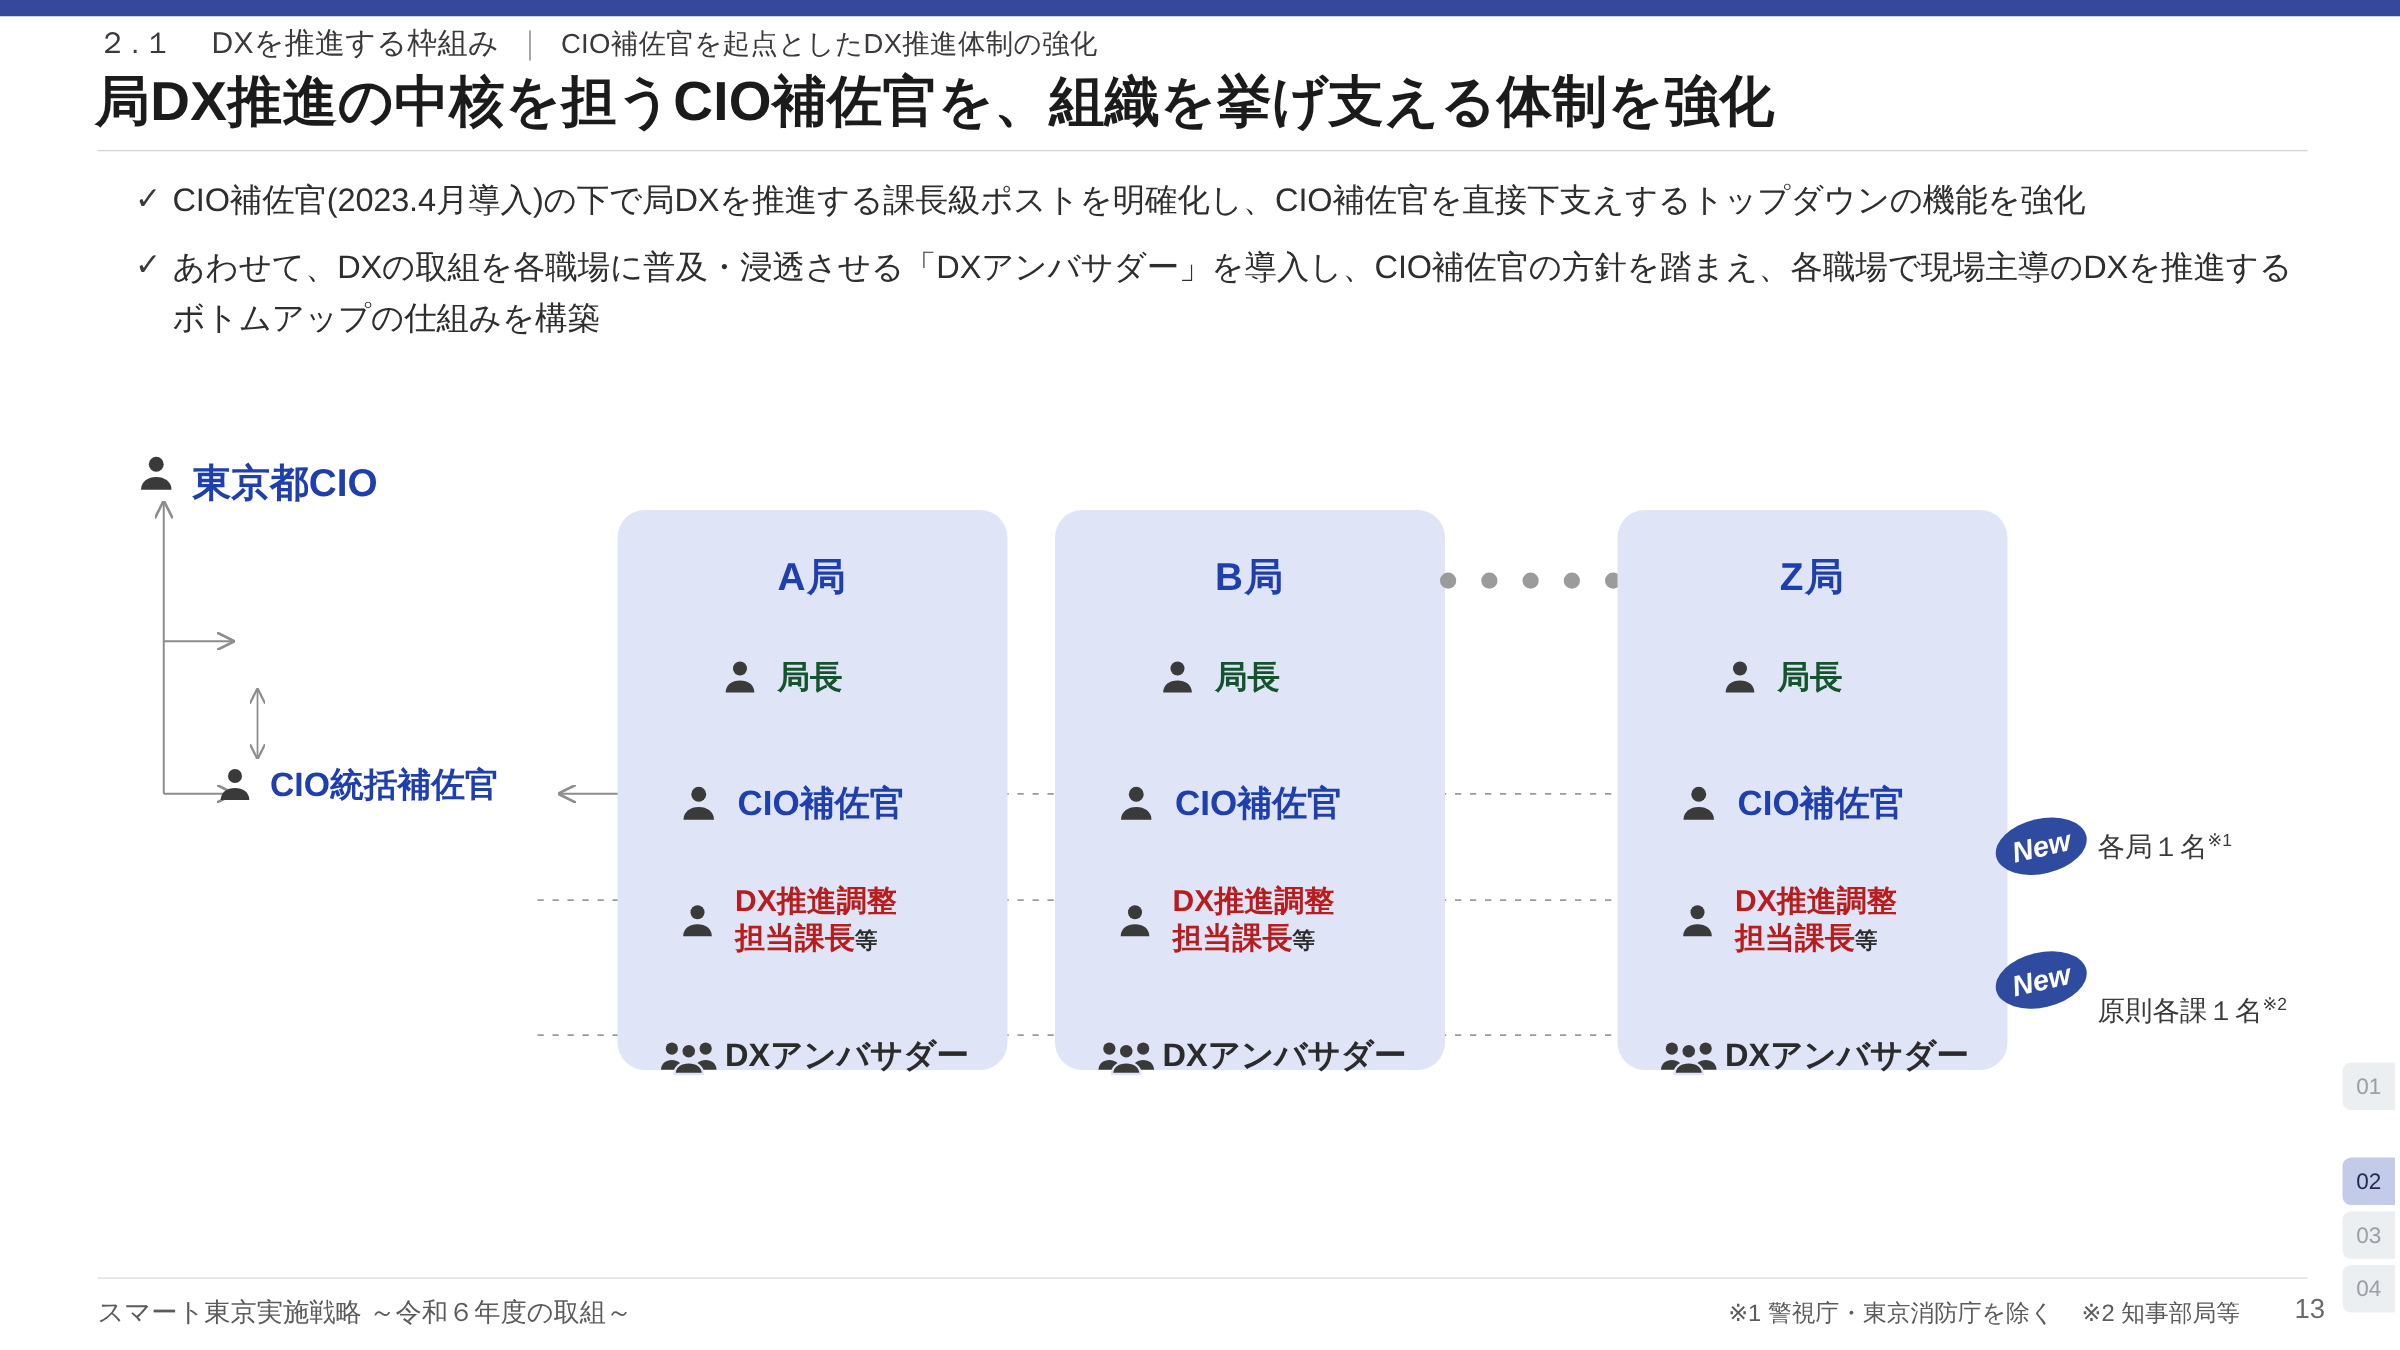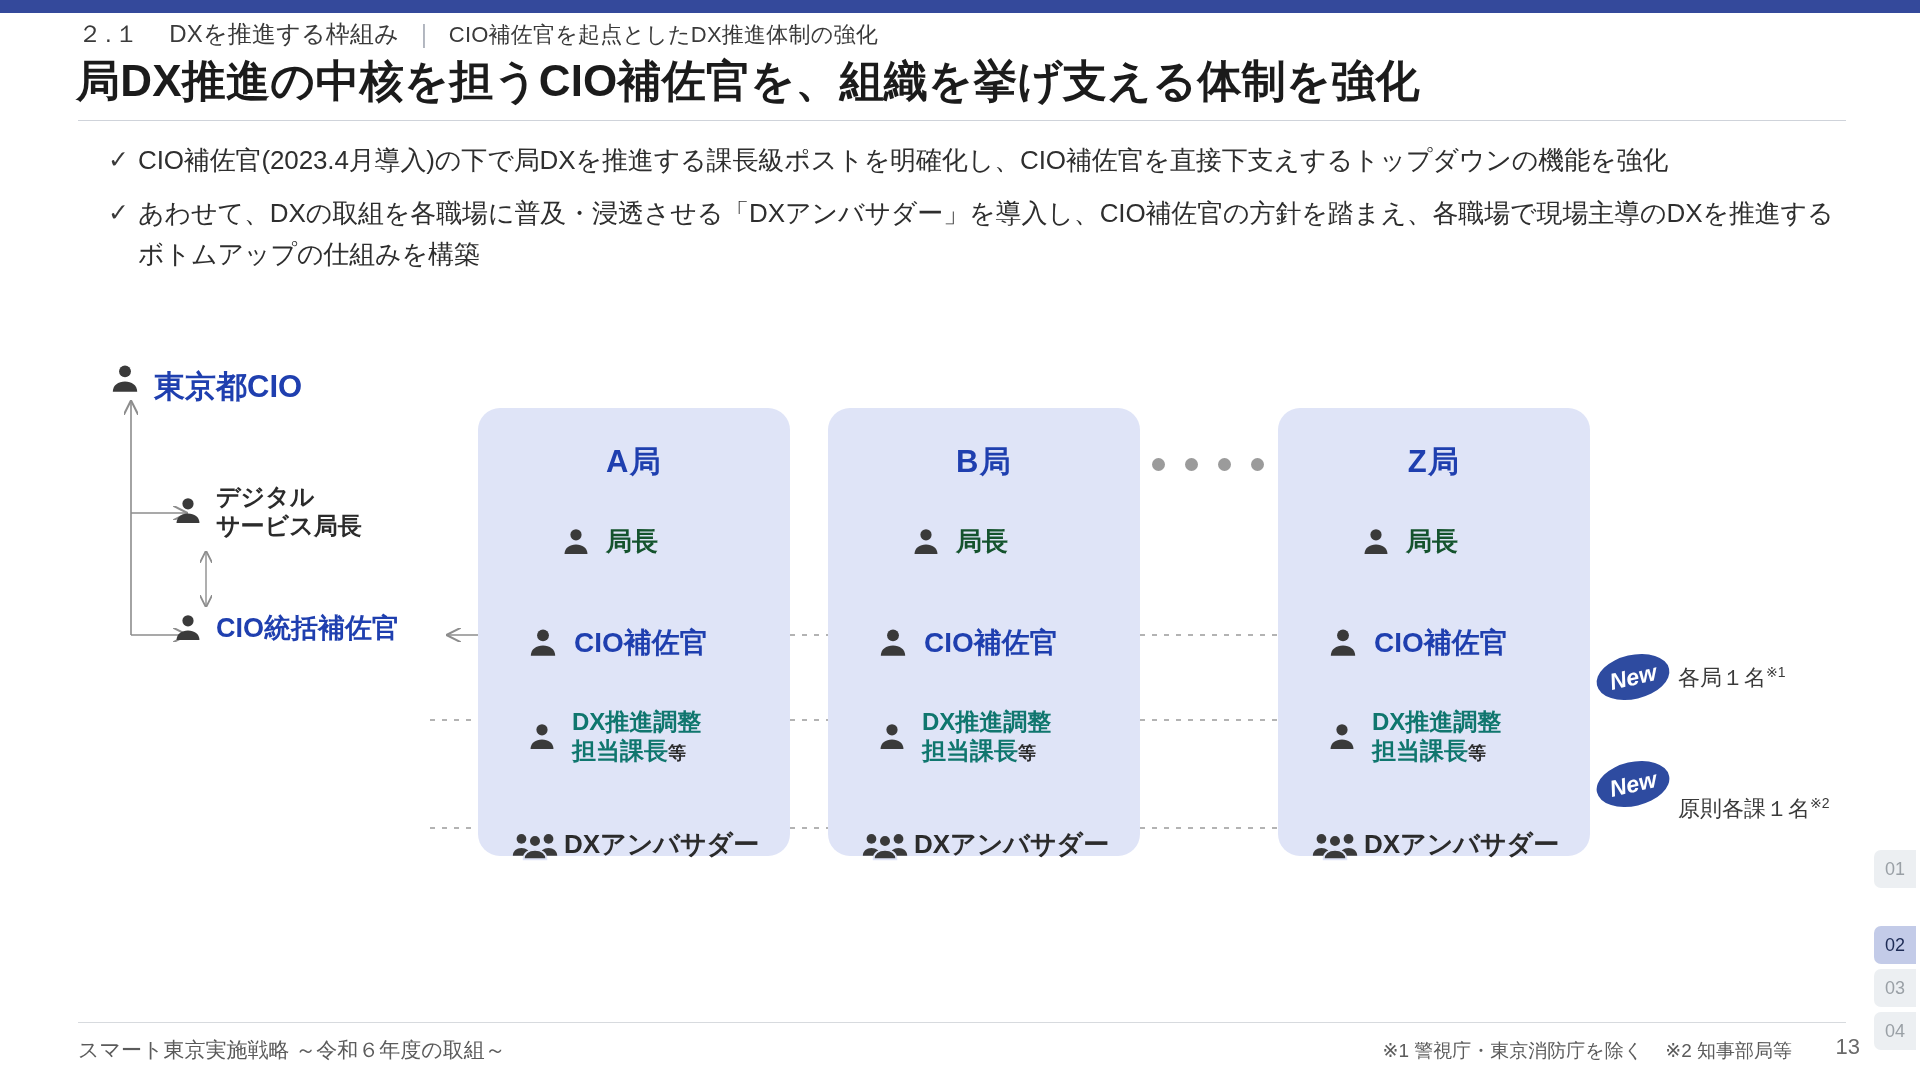--- a/index.html
+++ b/index.html
@@ -62,37 +62,37 @@
 
   #node-tokatsu{left:172px;top:282px;}
   #node-tokatsu .lbl{font-size:27px;color:#1f3faf;}
 
   
   .wires{position:absolute;left:0;top:0;width:1920px;height:660px;pointer-events:none;}
 
   
   .card{
     position:absolute;top:78px;width:312px;height:448px;
-    background:#dfe4f7;border-radius:22px;
+    background:#dfe4f7;border-radius:22px;margin-left:16px;
   }
   #card-a{left:478px;}
   #card-b{left:828px;}
   #card-z{left:1278px;}
   .card .cardtitle{
     position:absolute;left:0;right:0;top:33px;text-align:center;
     font-size:31px;font-weight:bold;color:#1f3faf;letter-spacing:.04em;
   }
   .row{position:absolute;display:flex;align-items:center;gap:14px;}
   .row .rlbl{font-weight:bold;line-height:1.2;}
   .r-chief{left:82px;top:118px;}
   .r-chief .rlbl{font-size:26px;color:#14532d;}
   .r-cio{left:48px;top:218px;}
   .r-cio .rlbl{font-size:28px;color:#1f3faf;}
   .r-mgr{left:48px;top:300px;}
-  .r-mgr .rlbl{font-size:24px;color:#0f766e;white-space:pre-line;text-align:right;}
+  .r-mgr .rlbl{font-size:24px;color:#b91c1c;white-space:pre-line;text-align:right;}
   .r-mgr .small{font-size:18px;font-weight:bold;}
   .r-amb{left:34px;top:420px;gap:6px;justify-content:space-between;}
   .r-amb .rlbl{font-size:26px;color:#2b2b2b;}
 
   
   .dots{position:absolute;left:1152px;top:128px;display:flex;gap:20px;}
   .dots span{width:13px;height:13px;border-radius:50%;background:#9b9b9b;display:block;}
 
   
   .newbadge{
@@ -191,30 +191,20 @@
     <div class="node" id="node-cio">
       <span class="person">
         <svg width="34" height="34" viewBox="0 0 24 24">
             <circle cx="12" cy="6.6" r="4.2" fill="#3a3a3a"></circle>
             <path d="M3.4 21c0-4.6 3.9-7.2 8.6-7.2S20.6 16.4 20.6 21z" fill="#3a3a3a"></path>
           </svg>
       </span>
       <span class="lbl">東京都CIO</span>
     </div>
 
-    <div class="node" id="node-dsdir">
-      <span class="person">
-        <svg width="32" height="32" viewBox="0 0 24 24">
-            <circle cx="12" cy="6.6" r="4.2" fill="#3a3a3a"></circle>
-            <path d="M3.4 21c0-4.6 3.9-7.2 8.6-7.2S20.6 16.4 20.6 21z" fill="#3a3a3a"></path>
-          </svg>
-      </span>
-      <span class="lbl">デジタル
-サービス局長</span>
-    </div>
 
     <div class="node" id="node-tokatsu">
       <span class="person">
         <svg width="32" height="32" viewBox="0 0 24 24">
             <circle cx="12" cy="6.6" r="4.2" fill="#3a3a3a"></circle>
             <path d="M3.4 21c0-4.6 3.9-7.2 8.6-7.2S20.6 16.4 20.6 21z" fill="#3a3a3a"></path>
           </svg>
       </span>
       <span class="lbl">CIO統括補佐官</span>
     </div>

